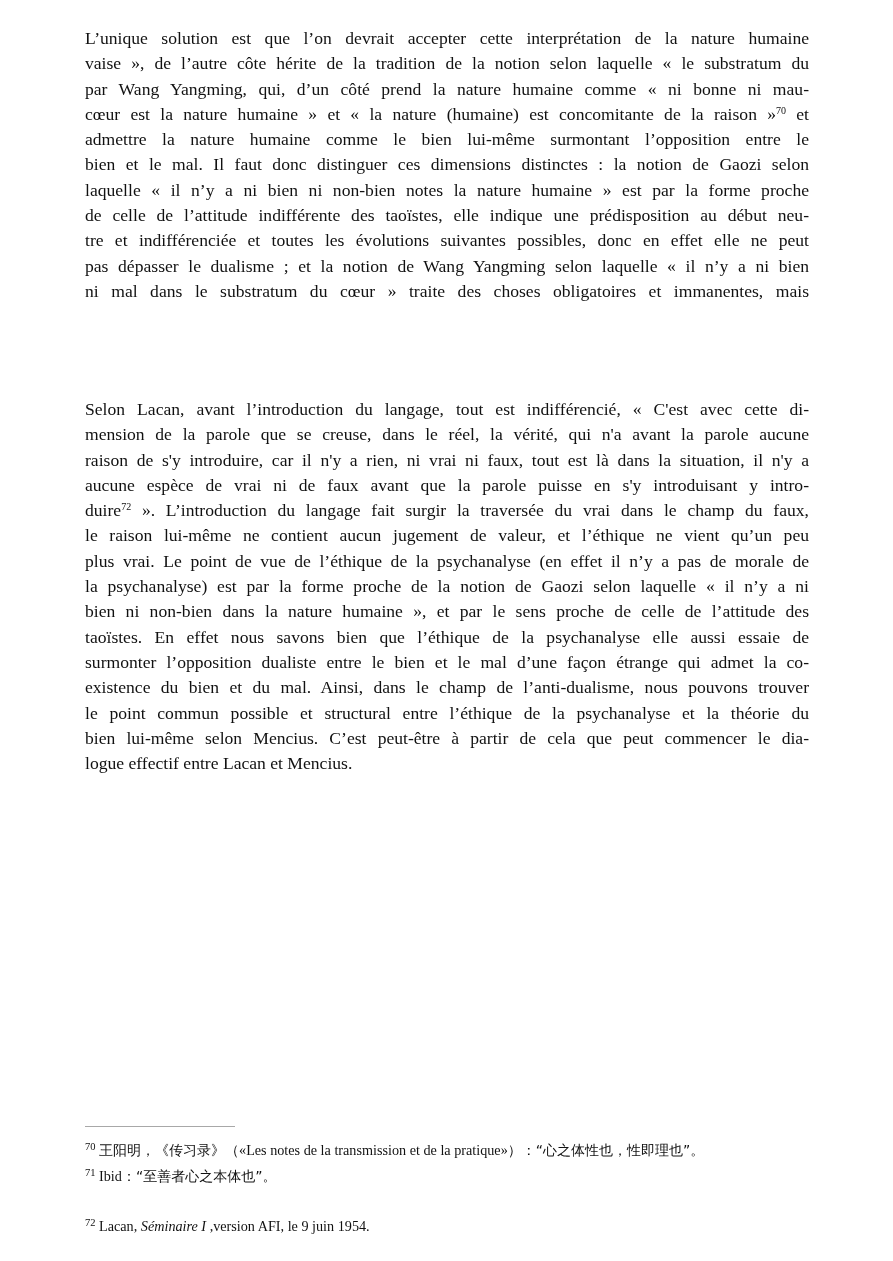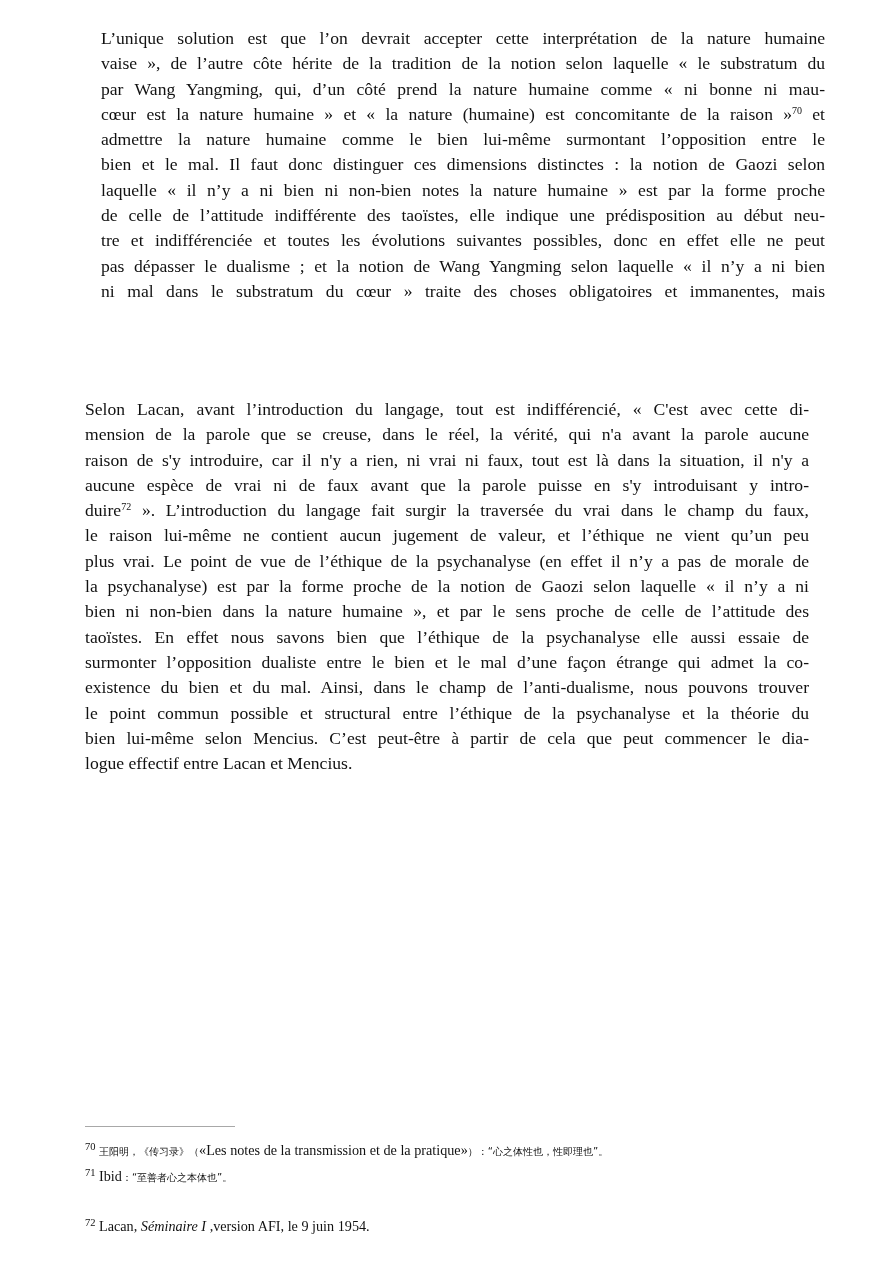--- a/index.html
+++ b/index.html
@@ -30,21 +30,21 @@
   }
   .para .line {
     display: block;
     text-align: justify;
     text-align-last: justify;
     white-space: nowrap;
   }
   .para .line.last {
     text-align-last: left;
   }
-  .para-1 { position: absolute; top: 0; left: 16px; width: 724px; }
+  .para-1 { position: absolute; top: 0; left: 0; width: 724px; }
   .para-2 { position: absolute; top: 371px; left: 0; width: 724px; }
   sup {
     font-size: 10px;
     line-height: 0;
     vertical-align: 6px;
   }
   .footnote-rule {
     position: absolute;
     left: 85px;
     top: 1126px;
@@ -62,21 +62,21 @@
   }
   .footnote sup {
     font-size: 10.5px;
     vertical-align: 5px;
   }
   .fn-70 { top: 1141px; }
   .fn-71 { top: 1167px; }
   .fn-72 { top: 1217px; }
   .cjk {
     font-family: "DejaVu Sans", sans-serif;
-    font-size: 10px;
+    font-size: 14px;
   }
   em { font-style: italic; }
 </style>
 </head>
 <body>
 
 <div class="page">
   <p class="para para-1">
       <span class="line"><span>L’unique solution est que l’on devrait accepter cette interprétation de la nature humaine</span></span>
       <span class="line"><span>vaise », de l’autre côte hérite de la tradition de la notion selon laquelle « le substratum du</span></span>

